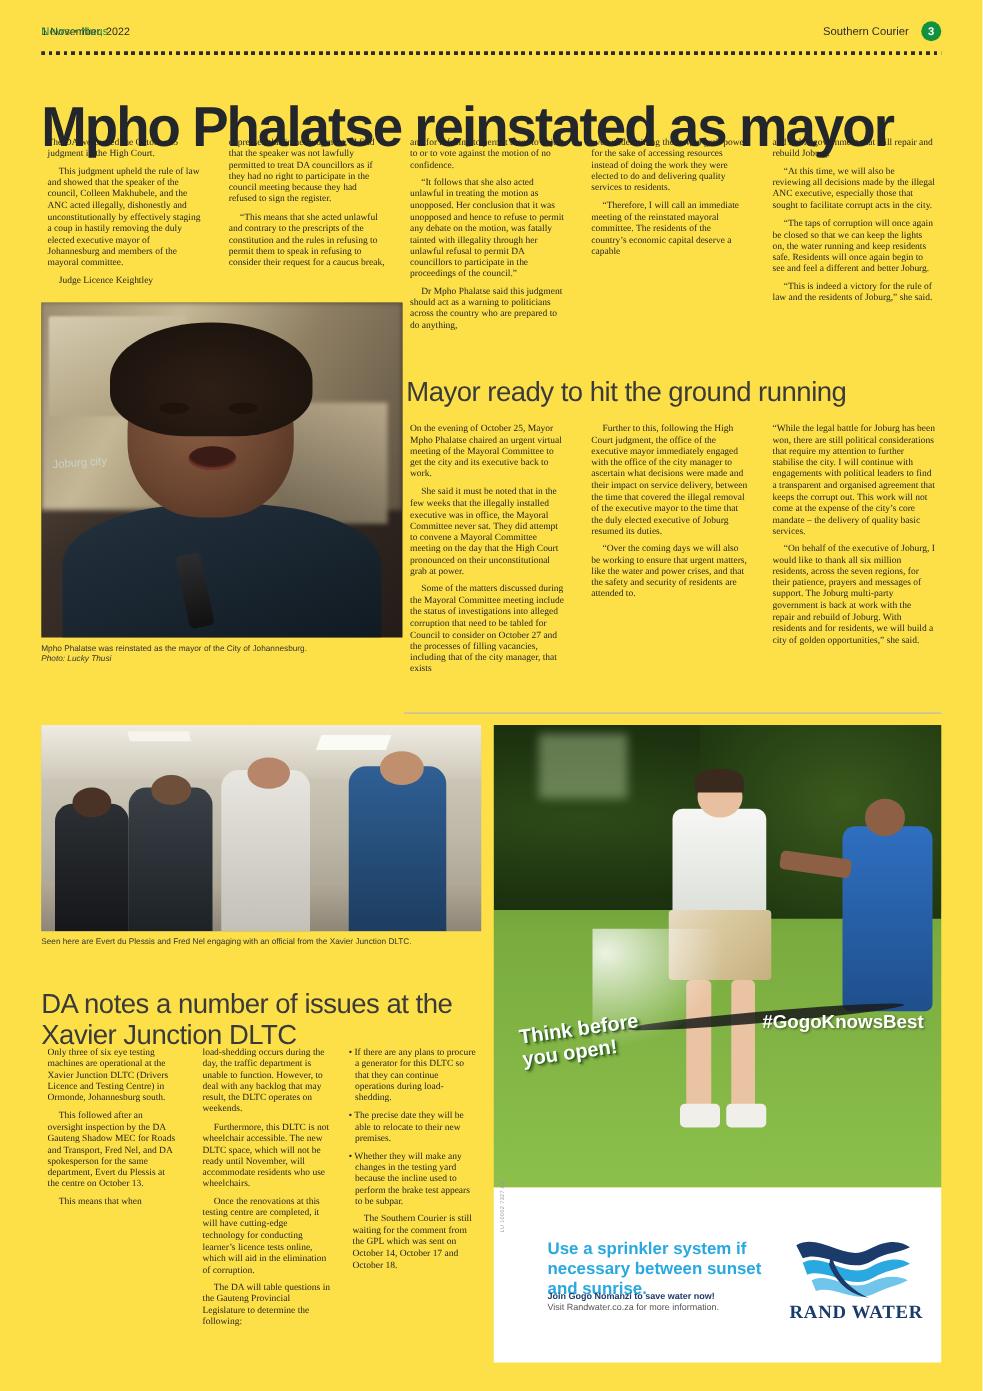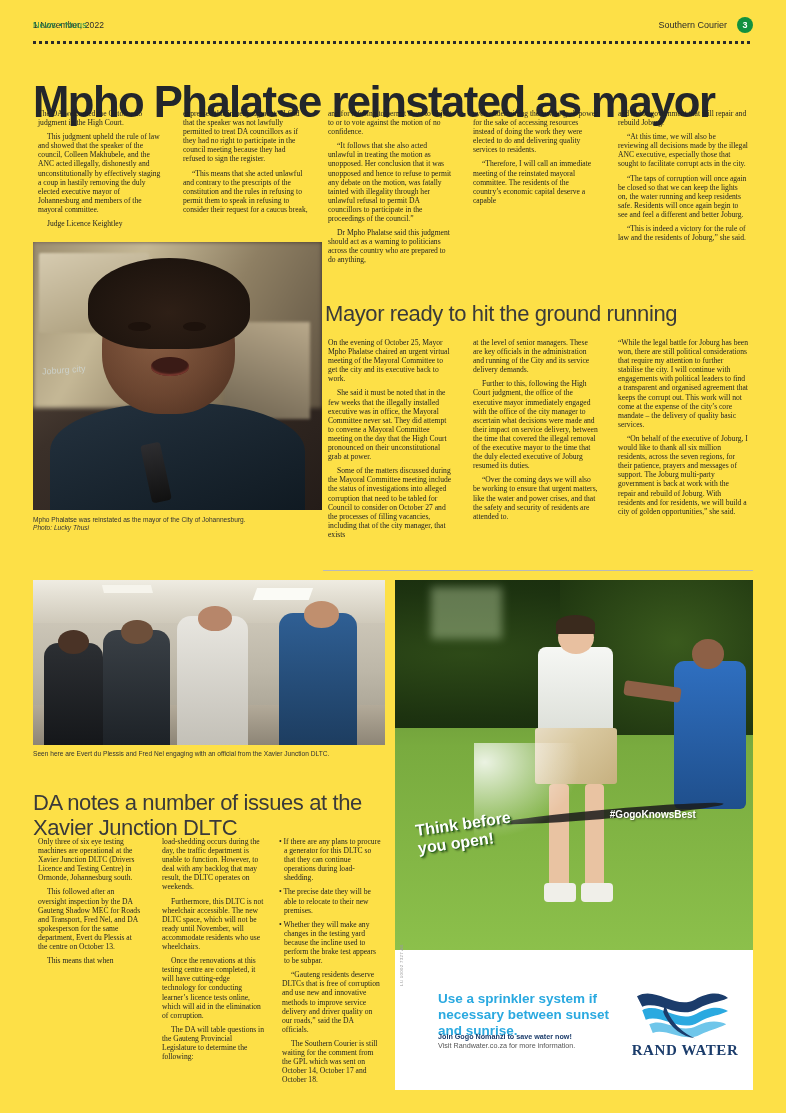--- a/index.html
+++ b/index.html
@@ -104,21 +104,21 @@
   #photo3 .gogohead{position:absolute;right:8%;top:16%;width:9%;height:8%;border-radius:50%;background:#8d6046;}
   #photo3 .gogoarm{position:absolute;right:20%;top:28%;width:16%;height:4%;background:#8d6046;border-radius:4px;transform:rotate(8deg);}
   #photo3 .hose{position:absolute;left:30%;top:62%;width:62%;height:2.5%;border-radius:50%;
     background:#1b1b1b;transform:rotate(-5deg);opacity:.85;}
   #photo3 .spray{position:absolute;left:22%;top:44%;width:30%;height:26%;
     background:radial-gradient(ellipse at 10% 20%,rgba(255,255,255,.85),rgba(255,255,255,0) 70%);}
   #photo3 .overlay{position:absolute;left:6%;top:62%;width:52%;
     font-family:"Liberation Sans",sans-serif;font-weight:bold;font-size:16px;line-height:18px;color:#fff;
     transform:rotate(-8deg);text-shadow:1px 1px 0 #2d6b1e,2px 2px 2px rgba(0,0,0,.45);}
   #photo3 .hashtag{position:absolute;left:60%;top:62%;
-    font-family:"Liberation Sans",sans-serif;font-weight:bold;font-size:10px;color:#fff;
+    font-family:"Liberation Sans",sans-serif;font-weight:bold;font-size:15px;color:#fff;
     text-shadow:1px 1px 2px rgba(0,0,0,.5);}
 
   
   #ad{position:absolute;left:395px;top:950px;width:358px;height:140px;background:#fff;}
   .ad-head{position:absolute;left:43px;top:17px;width:190px;
     font-family:"Liberation Sans",sans-serif;font-weight:bold;font-size:13.5px;line-height:16px;color:#2aa9e0;margin-top:24px;}
   .ad-sub1{position:absolute;left:43px;top:82px;width:200px;
     font-family:"Liberation Sans",sans-serif;font-weight:bold;font-size:7.2px;line-height:9px;color:#1b3c6b;}
   .ad-sub2{position:absolute;left:43px;top:91px;width:210px;
     font-family:"Liberation Sans",sans-serif;font-size:7.2px;line-height:9px;color:#555;}
@@ -186,21 +186,20 @@
     <span class="credit">Photo: Lucky Thusi</span>
   </div>
 
   <h2 class="subhead" style="left:325px;top:283px;width:430px;">Mayor ready to hit the ground running</h2>
   <div class="col" id="a2c0" style="left:323px;top:333px;width:135px;height:230px;">
       <p class="noind">On the evening of October 25, Mayor Mpho Phalatse chaired an urgent virtual meeting of the Mayoral Committee to get the city and its executive back to work.</p>
       <p>She said it must be noted that in the few weeks that the illegally installed executive was in office, the Mayoral Committee never sat. They did attempt to convene a Mayoral Committee meeting on the day that the High Court pronounced on their unconstitutional grab at power.</p>
       <p>Some of the matters discussed during the Mayoral Committee meeting include the status of investigations into alleged corruption that need to be tabled for Council to consider on October 27 and the processes of filling vacancies, including that of the city manager, that exists</p>
     </div>
   <div class="col" id="a2c1" style="left:468px;top:333px;width:135px;height:230px;">
-      <p class="noind">at the level of senior managers. These are key officials in the administration and running of the City and its service delivery demands.</p>
       <p>Further to this, following the High Court judgment, the office of the executive mayor immediately engaged with the office of the city manager to ascertain what decisions were made and their impact on service delivery, between the time that covered the illegal removal of the executive mayor to the time that the duly elected executive of Joburg resumed its duties.</p>
       <p>“Over the coming days we will also be working to ensure that urgent matters, like the water and power crises, and that the safety and security of residents are attended to.</p>
     </div>
   <div class="col" id="a2c2" style="left:613px;top:333px;width:140px;height:230px;">
       <p class="noind">“While the legal battle for Joburg has been won, there are still political considerations that require my attention to further stabilise the city. I will continue with engagements with political leaders to find a transparent and organised agreement that keeps the corrupt out. This work will not come at the expense of the city’s core mandate – the delivery of quality basic services.</p>
       <p>“On behalf of the executive of Joburg, I would like to thank all six million residents, across the seven regions, for their patience, prayers and messages of support. The Joburg multi-party government is back at work with the repair and rebuild of Joburg. With residents and for residents, we will build a city of golden opportunities,” she said.</p>
     </div>
 
   <div class="hr-thin" style="left:323px;top:570px;width:430px;"></div>
 
@@ -229,21 +228,20 @@
   <div class="col" id="a3c1" style="left:157px;top:832px;width:113px;height:250px;">
       <p class="noind">load-shedding occurs during the day, the traffic department is unable to function. However, to deal with any backlog that may result, the DLTC operates on weekends.</p>
       <p>Furthermore, this DLTC is not wheelchair accessible. The new DLTC space, which will not be ready until November, will accommodate residents who use wheelchairs.</p>
       <p>Once the renovations at this testing centre are completed, it will have cutting-edge technology for conducting learner’s licence tests online, which will aid in the elimination of corruption.</p>
       <p>The DA will table questions in the Gauteng Provincial Legislature to determine the following:</p>
     </div>
   <div class="col" id="a3c2" style="left:277px;top:832px;width:110px;height:250px;">
       <p class="bullet">• If there are any plans to procure a generator for this DLTC so that they can continue operations during load-shedding.</p>
       <p class="bullet">• The precise date they will be able to relocate to their new premises.</p>
       <p class="bullet">• Whether they will make any changes in the testing yard because the incline used to perform the brake test appears to be subpar.</p>
-      <p>“Gauteng residents deserve DLTCs that is free of corruption and use new and innovative methods to improve service delivery and driver quality on our roads,” said the DA officials.</p>
       <p>The Southern Courier is still waiting for the comment from the GPL which was sent on October 14, October 17 and October 18.</p>
     </div>
 
   <div class="photo" id="photo3">
     <div class="hedge"></div>
     <div class="hedge2"></div>
     <div class="skygap"></div>
     <div class="gogodress"></div>
     <div class="gogoarm"></div>
     <div class="gogohead"></div>

